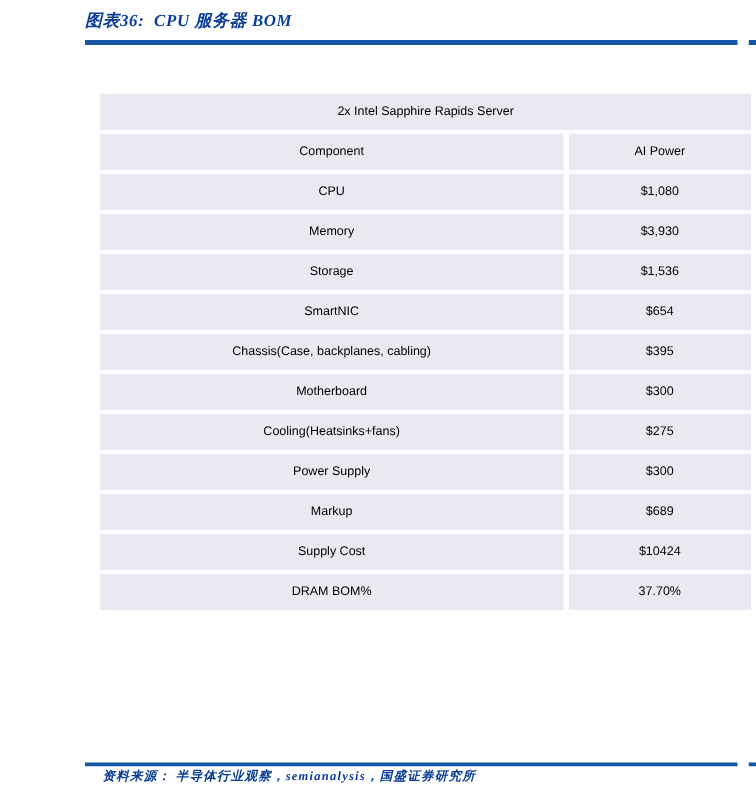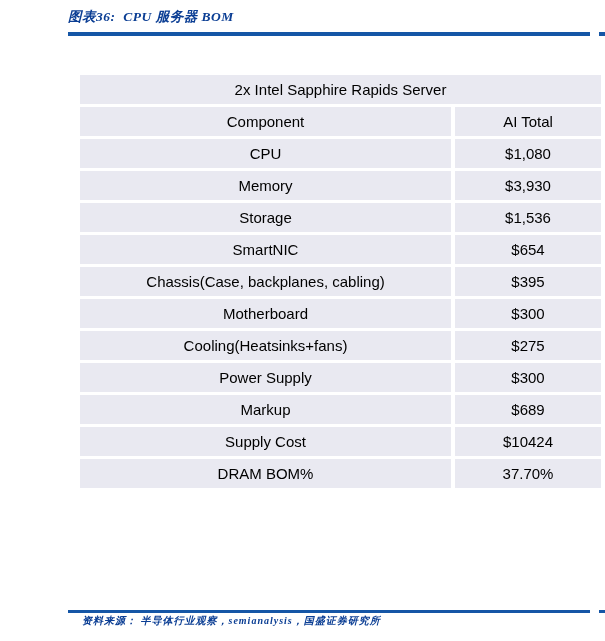--- a/index.html
+++ b/index.html
@@ -25,21 +25,21 @@
   .rule-bottom-tick{left:599px;top:610px;width:6px;height:3px;}
   .bom-table{
     position:absolute;left:76px;top:72px;
     border-collapse:separate;border-spacing:4px 3px;
     table-layout:fixed;
   }
   .bom-table td{
     background:#E9E9F1;
     text-align:center;vertical-align:middle;
     height:29px;padding:0 4px;
-    font-size:15px;color:#000000;
+    font-size:10px;color:#000000;
     overflow:hidden;white-space:nowrap;
   }
   .col-left{width:366px;}
   .col-right{width:140px;}
   .source-line{
     position:absolute;left:82px;top:614px;
     font-family:"Liberation Serif", serif;
     font-style:italic;font-weight:bold;
     font-size:10px;color:#0B3E94;letter-spacing:1px;
     white-space:pre;
@@ -55,21 +55,21 @@
   <div class="rule rule-top"></div>
   <div class="rule rule-top-tick"></div>
 
   <table class="bom-table">
     <tbody>
         <tr>
       <td colspan="2">2x Intel Sapphire Rapids Server</td>
     </tr>
     <tr>
       <td class="col-left">Component</td>
-      <td class="col-right">AI Total</td>
+      <td class="col-right">AI Power</td>
     </tr>
     <tr>
       <td>CPU</td>
       <td>$1,080</td>
     </tr>
     <tr>
       <td>Memory</td>
       <td>$3,930</td>
     </tr>
     <tr>

